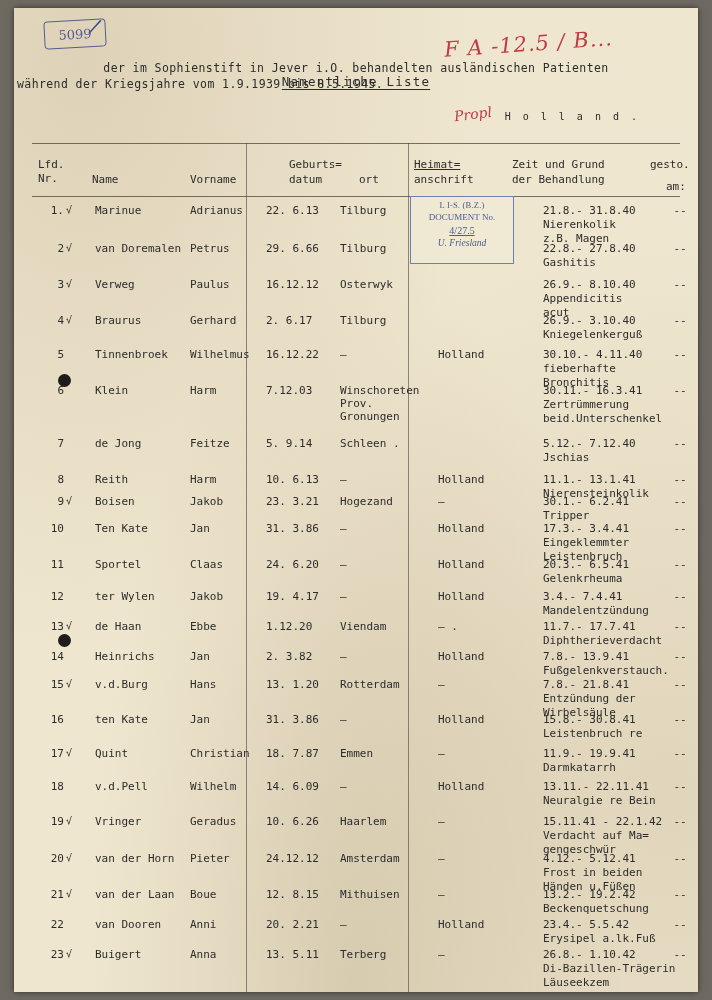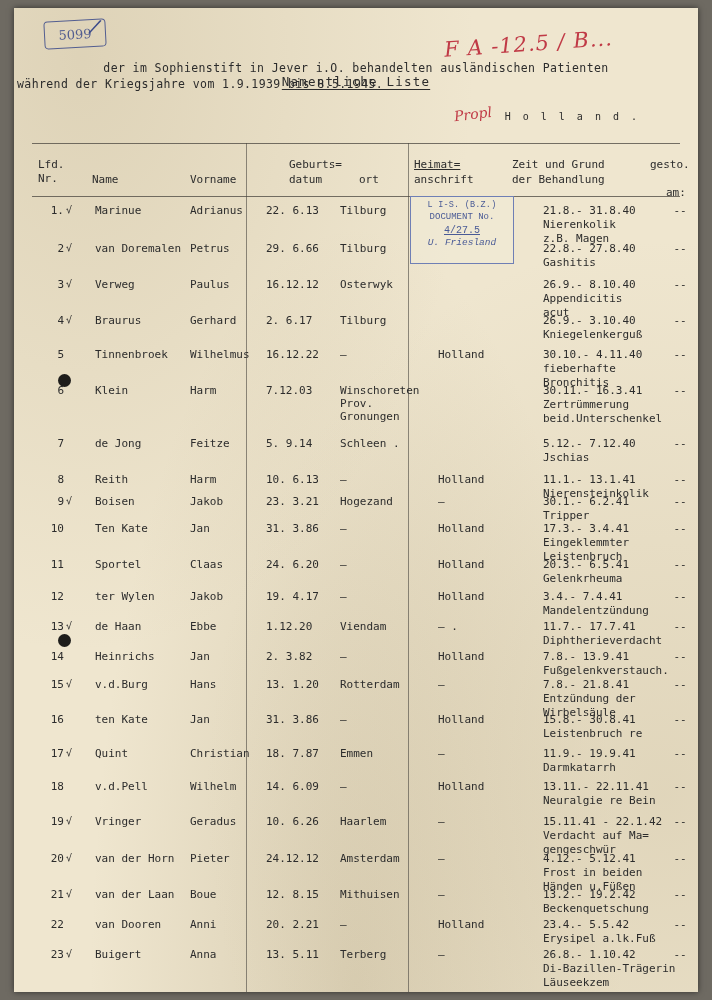--- a/index.html
+++ b/index.html
@@ -61,21 +61,21 @@
     transform:rotate(-3deg);opacity:.85;
   }
   #stamp-tl-slash{
     position:absolute;left:78px;top:6px;color:#3b4a8a;font-size:20px;
     transform:rotate(25deg);font-family:"DejaVu Serif",serif;
   }
   
   #doc-stamp{
     position:absolute;left:396px;top:188px;width:104px;height:68px;
     border:1.3px solid #6f7fb5;background:rgba(240,235,215,.55);
-    color:#4a5b96;font-family:Liberation Mono, monospace;font-size:9px;
+    color:#4a5b96;font-family:Liberation Serif, serif;font-size:9px;
     line-height:1.35;text-align:center;padding-top:3px;box-sizing:border-box;
   }
   #doc-stamp .l1{font-size:8.5px;letter-spacing:.2px;}
   #doc-stamp .l2{font-size:9px;}
   #doc-stamp .l3{font-size:10px;text-decoration:underline;}
   #doc-stamp .l4{font-size:9.5px;font-style:italic;}
   
   .hrule{position:absolute;left:18px;right:18px;height:1px;background:#4a463f;opacity:.75;}
   #rule-top{top:135px;}
   #rule-hdr{top:188px;}
@@ -131,21 +131,21 @@
   <div class="colhdr ink" style="left:78px;top:165px;">Name</div>
   <div class="colhdr ink" style="left:176px;top:165px;">Vorname</div>
   <div class="colhdr ink" style="left:275px;top:150px;">Geburts=</div>
   <div class="colhdr ink" style="left:275px;top:165px;">datum</div>
   <div class="colhdr ink" style="left:345px;top:165px;">ort</div>
   <div class="colhdr ink" style="left:400px;top:150px;text-decoration:underline;">Heimat=</div>
   <div class="colhdr ink" style="left:400px;top:165px;">anschrift</div>
   <div class="colhdr ink" style="left:498px;top:150px;">Zeit und Grund</div>
   <div class="colhdr ink" style="left:498px;top:165px;">der Behandlung</div>
   <div class="colhdr ink" style="left:636px;top:150px;">gesto.</div>
-  <div class="colhdr ink" style="left:652px;top:178px;">am:</div>
+  <div class="colhdr ink" style="left:652px;top:172px;">am:</div>
 
   <div id="doc-stamp">
     <div class="l1">L I-S. (B.Z.)</div>
     <div class="l2">DOCUMENT No.</div>
     <div class="l3">4/27.5</div>
     <div class="l4">U. Friesland</div>
   </div>
 
   <div id="rows">
       <div class="row ink" style="top: 4px;">

